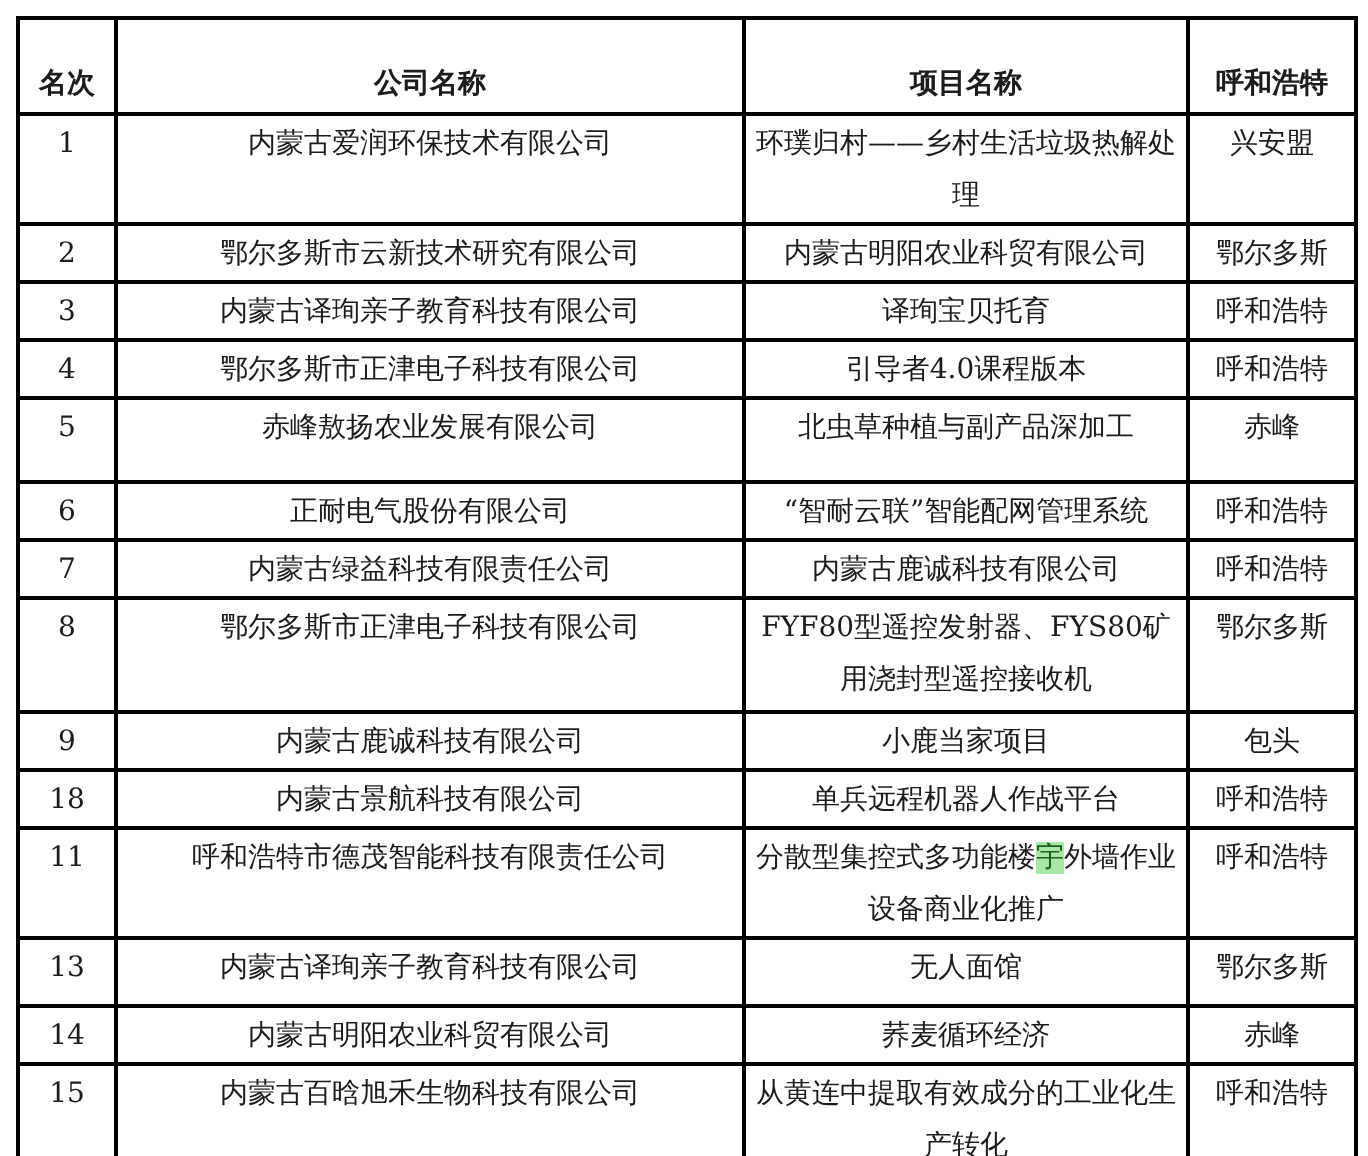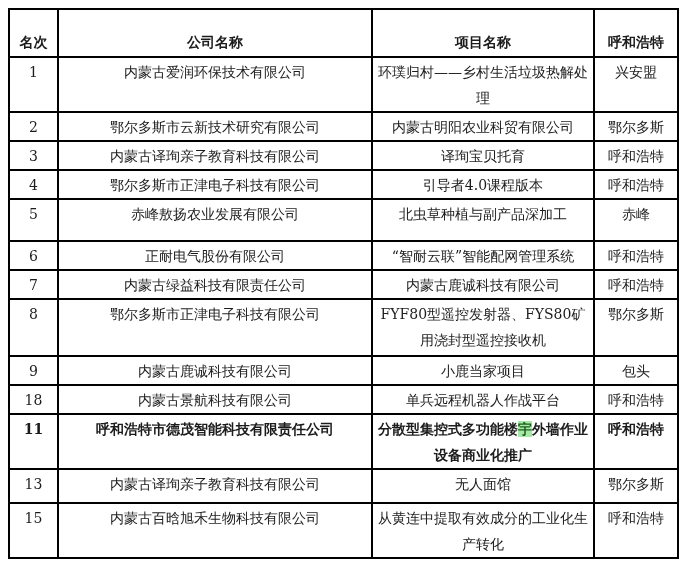--- a/index.html
+++ b/index.html
@@ -46,21 +46,21 @@
   tbody tr:nth-child(1)  td { height: 52px; }
   tbody tr:nth-child(2)  td { height: 25px; }
   tbody tr:nth-child(3)  td { height: 26px; }
   tbody tr:nth-child(4)  td { height: 25px; }
   tbody tr:nth-child(5)  td { height: 39px; }
   tbody tr:nth-child(6)  td { height: 24px; }
   tbody tr:nth-child(7)  td { height: 24px; }
   tbody tr:nth-child(8)  td { height: 54px; }
   tbody tr:nth-child(9)  td { height: 23px; }
   tbody tr:nth-child(10) td { height: 22px; }
-  tbody tr:nth-child(11) td { height: 50px; font-weight: bold; }
+  tbody tr:nth-child(11) td { height: 50px; }
   tbody tr:nth-child(12) td { height: 31px; }
   tbody tr:nth-child(13) td { height: 23px; }
   tbody tr:nth-child(14) td { height: 24px; }
   tbody tr:nth-child(15) td { height: 48px; }
 
   .hl {
     background: #a6e8a6;
     color: #1f5e1f;
   }
 </style>
@@ -149,19 +149,25 @@
         <td><span>分散型集控式多功能楼</span><span class="hl">宇</span><span>外墙作业设备商业化推广</span></td>
         <td>呼和浩特</td>
       </tr>
       <tr>
         <td>13</td>
         <td>内蒙古译珣亲子教育科技有限公司</td>
         <td>无人面馆</td>
         <td>鄂尔多斯</td>
       </tr>
       <tr>
+        <td>14</td>
+        <td>内蒙古明阳农业科贸有限公司</td>
+        <td>荞麦循环经济</td>
+        <td>赤峰</td>
+      </tr>
+      <tr>
         <td>15</td>
         <td>内蒙古百晗旭禾生物科技有限公司</td>
         <td>从黄连中提取有效成分的工业化生产转化</td>
         <td>呼和浩特</td>
       </tr>
     </tbody>
 </table>
 
 </body></html>

